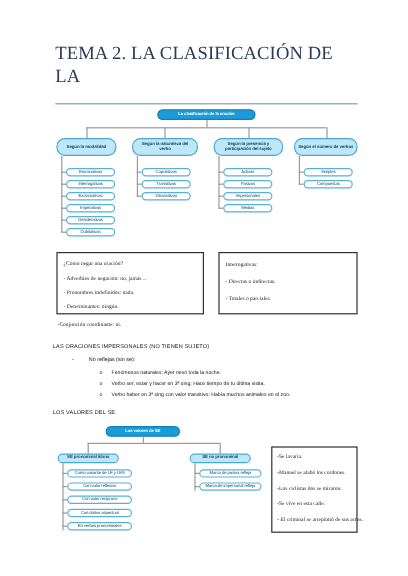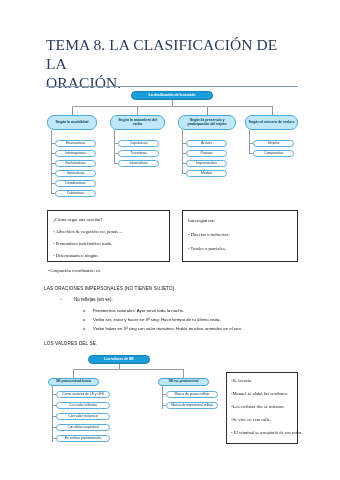--- a/index.html
+++ b/index.html
@@ -66,22 +66,21 @@
   .dash{font-size:4.6px;}
   .sub{font-size:4.5px;}
   .bullet-o{font-size:4.3px;}
 </style>
 </head>
 <body>
 
 <div class="page">
 
   <div class="title">
-    <div>TEMA 8. LA CLASIFICACIÓN DE LA</div>
-    <div>ORACIÓN.</div>
+    <div>TEMA 2. LA CLASIFICACIÓN DE LA</div>
   </div>
   <div class="title-rule"></div>
 
   <div class="node root" style="left:131px;top:91px;width:82px;height:9px;">La clasificación de la oración</div>
 
   <div class="ln v" style="left:172px;top:100px;height:6px;"></div>
   <div class="ln h" style="left:72px;top:106px;width:200px;"></div>
 
   <div class="ln v" style="left:72px;top:106px;height:9px;"></div>
   <div class="ln v" style="left:137px;top:106px;height:9px;"></div>

